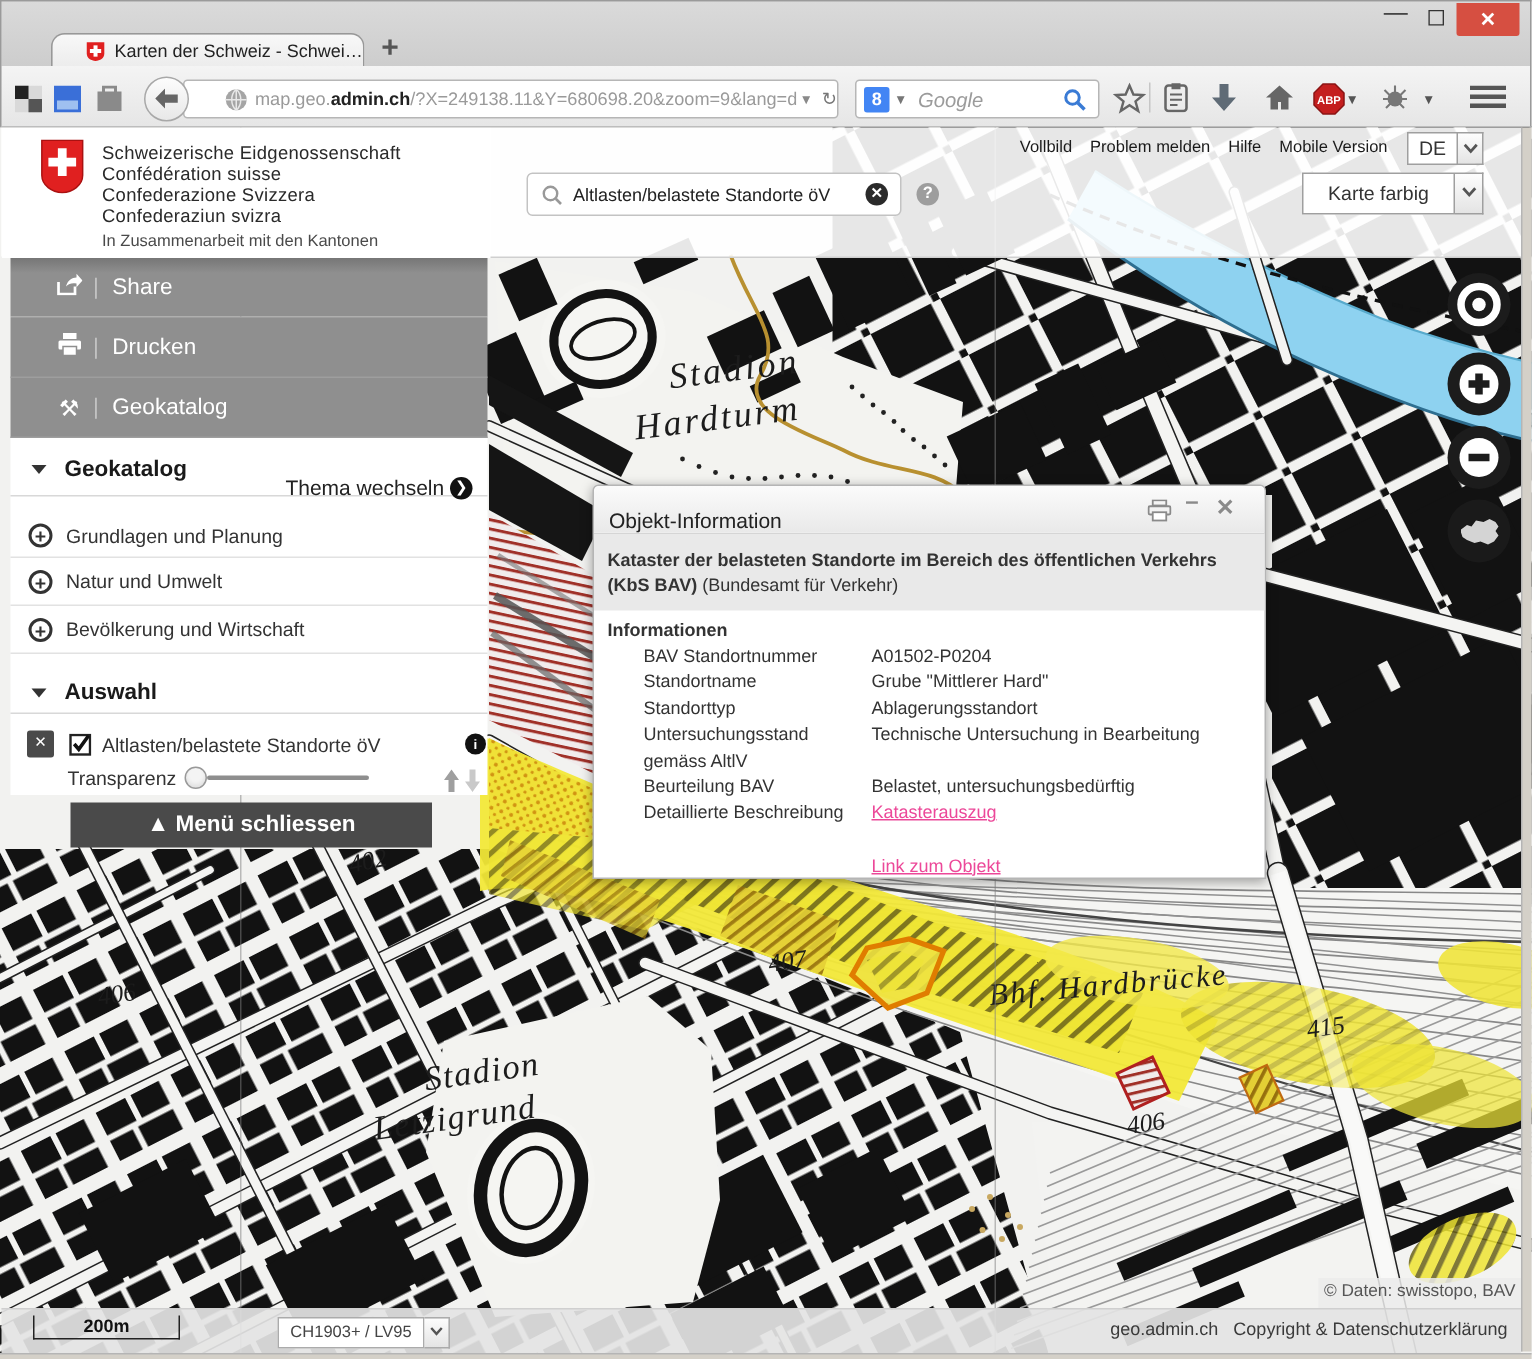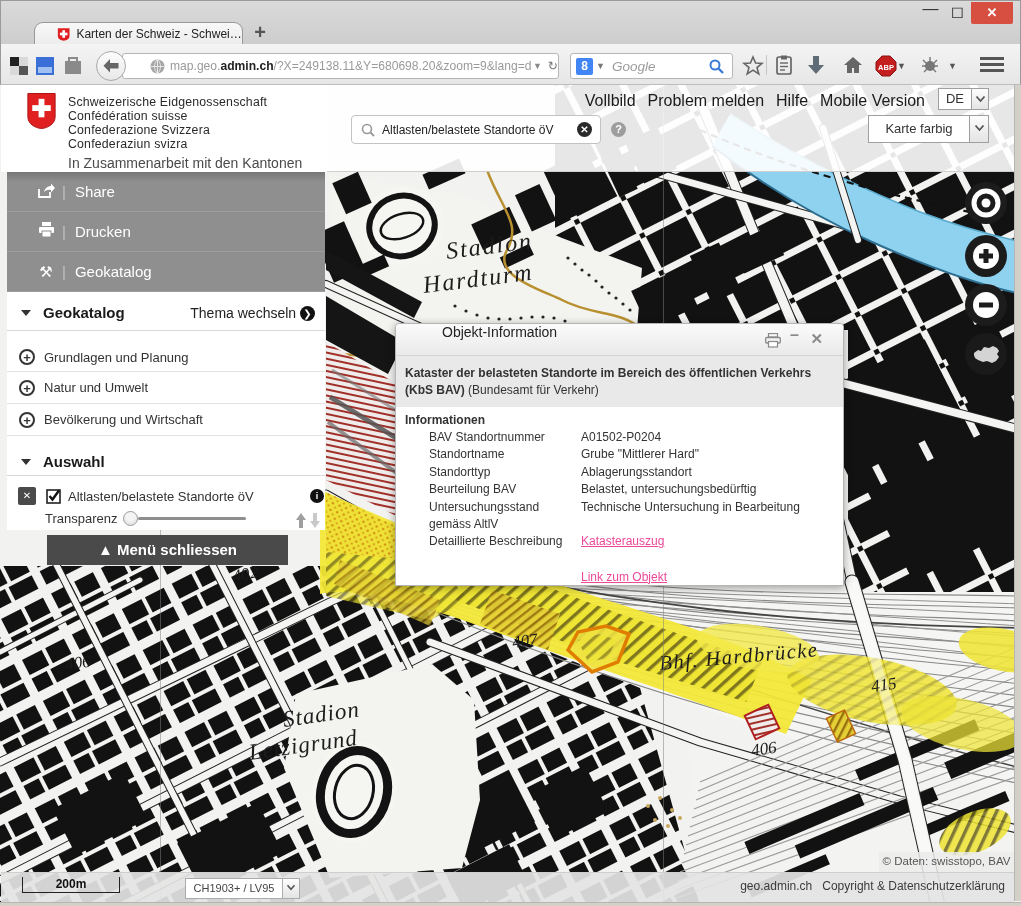--- a/index.html
+++ b/index.html
@@ -17,47 +17,47 @@
 .navicon { position:absolute; top:57px; width:18px; height:18px; }
 #urlbar { position:absolute; top:53px; left:122px; width:437px; height:26px; background:#fff; border:1px solid #b6b6b6; border-radius:3px; font-size:12.1px; color:#9a9a9a; display:flex; align-items:center; white-space:nowrap; overflow:hidden; }
 #urlbar b { color:#222; font-weight:bold; }
 #backbtn { position:absolute; top:51px; left:96px; width:30px; height:30px; border-radius:50%; background:linear-gradient(#fdfdfd,#e8e8e8); border:1px solid #a8a8a8; text-align:center; z-index:3;}
 #searchbox { position:absolute; top:53px; left:570px; width:163px; height:26px; background:#fff; border:1px solid #b6b6b6; border-radius:3px; display:flex; align-items:center; font-size:13.5px; color:#9b9b9b; font-style:italic; }
 
 #pgheader { position:absolute; top:85px; left:1px; width:1013px; height:87px; background:rgba(255,255,255,0.9); border-bottom:1px solid #cfcfcf; }
 #logoblock { position:absolute; top:85px; left:1px; width:326px; height:87px; background:#fff; }
 #swisslogo { position:absolute; left:26px; top:8px; width:29px; height:36px; }
 .hl { position:absolute; left:67px; font-size:12.3px; color:#2a2a2a; font-weight:normal; white-space:nowrap; letter-spacing:0.2px;}
-#hl5 { position:absolute; left:67px; top:70px; font-size:14px; color:#4a4a4a; white-space:nowrap; font-weight:normal;text-align:right;}
-#toplinks { position:absolute; top:92px; right:96px; font-size:16px; color:#1a1a1a; }
+#hl5 { position:absolute; left:67px; top:70px; font-size:11px; color:#4a4a4a; white-space:nowrap; font-weight:normal;text-align:right;}
+#toplinks { position:absolute; top:92px; right:96px; font-size:11px; color:#1a1a1a; }
 #toplinks span { margin-left:12px; }
 #desel { position:absolute; top:88px; right:49px; width:34px; height:22px; background:#fff; border:1px solid #9f9f9f; font-size:13px; color:#333; text-align:center; line-height:20px;}
 #deselarr { position:absolute; top:88px; right:32px; width:17px; height:22px; background:linear-gradient(#fdfdfd,#e4e4e4); border:1px solid #9f9f9f; border-left:none; font-size:9px; color:#444; text-align:center; line-height:22px;}
 #mapsearch { position:absolute; top:115px; left:351px; width:250px; height:29px; background:#fff; border:1px solid #c3c3c3; border-radius:4px; display:flex; align-items:center; font-size:12px; color:#222; }
 #qmark { position:absolute; top:122px; left:611px; width:15px; height:15px; border-radius:50%; background:#9d9d9d; color:#fff; font-size:11px; font-weight:bold; text-align:center; line-height:15px; }
 #kartesel { position:absolute; top:115px; right:51px; width:102px; height:28px; background:#fff; border:1px solid #9f9f9f; font-size:13px; color:#333; text-align:center; line-height:26px; }
 #kartearr { position:absolute; top:115px; right:32px; width:19px; height:28px; background:linear-gradient(#fdfdfd,#e4e4e4); border:1px solid #9f9f9f; border-left:none; font-size:9px; color:#444; text-align:center; line-height:28px; }
 
 #sidebar { position:absolute; top:172px; left:7px; width:318px; }
 .sbtn { position:relative; height:40px; background:#8f8f8f; border-bottom:1px solid #9e9e9e; color:#fff; font-size:15px; display:flex; align-items:center; }
 .sbtn .ic { width:18px; margin-left:30px; text-align:center; font-size:15px;}
 .sbtn .bar { color:#c3c3c3; margin:0 9px 0 7px; font-weight:normal; }
 #sbwhite { background:#fff; padding-top:3px; }
 .catrow { position:relative; height:32px; border-bottom:1px solid #e2e2e2; display:flex; align-items:center; font-size:13px; color:#333; }
 .plus { width:16px; height:16px; border-radius:50%; border:2px solid #333; color:#333; font-weight:bold; text-align:center; line-height:13px; font-size:13px; margin:0 9px 0 12px; }
 .hdrow { position:relative; height:36px; display:flex; align-items:center; font-size:15px; color:#1a1a1a; font-weight:bold; }
 .tri { width:0; height:0; border-left:5px solid transparent; border-right:5px solid transparent; border-top:6px solid #333; margin:0 12px 0 14px; }
-#themarow { position:absolute; right:10px; top:0; height:36px; display:flex; align-items:center; font-weight:normal; font-size:14px; color:#222; }
+#themarow { position:absolute; right:10px; top:12px; height:36px; display:flex; align-items:center; font-weight:normal; font-size:14px; color:#222; }
 #layerrow { position:relative; height:30px; display:flex; align-items:center; padding-top:10px;}
 #xbox { width:18px; height:18px; background:#4a4a4a; color:#fff; font-size:10px; text-align:center; line-height:18px; margin:0 10px 0 11px; border-radius:2px;}
 #transrow { position:relative; height:24px; display:flex; align-items:center; font-size:13px; color:#333; padding-left:38px;}
 #menuclose { position:absolute; top:535px; left:47px; width:241px; height:30px; background:#4a4a4a; color:#fff; font-weight:bold; font-size:15px; text-align:center; line-height:30px; }
 
 #popup { position:absolute; top:323px; left:395px; width:449px; height:263px; background:#fff; border:1px solid #b5b5b5; border-radius:4px 4px 0 0; box-shadow:0 2px 8px rgba(0,0,0,0.35); }
-#pophead { height:32px; background:linear-gradient(#fbfbfb,#e9e9e9); border-bottom:1px solid #d5d5d5; border-radius:4px 4px 0 0; display:flex; align-items:flex-start; font-size:14px; color:#222;padding-left:36px; }
+#pophead { height:32px; background:linear-gradient(#fbfbfb,#e9e9e9); border-bottom:1px solid #d5d5d5; border-radius:4px 4px 0 0; display:flex; align-items:flex-end; font-size:14px; color:#222; }
 #popsub { background:#e9e9e9; padding:9px 9px; font-size:12px; color:#333; line-height:16.5px; white-space:nowrap; }
 #popbody { padding:6px 9px; font-size:12px; color:#333; }
 .prow { display:flex; line-height:17.4px;margin-left:24px; }
 .prow .k { width:152px; }
 .prow .v { flex:1; }
 a.lk { color:#ec4899; text-decoration:underline; }
 
 .mapbtn { position:absolute; left:965px; width:42px; height:42px; border-radius:50%; background:#1c1c1c; }
 #bottombar { position:absolute; left:1px; top:872px; width:1013px; height:30px; background:rgba(228,228,228,0.92); border-top:1px solid #cfcfcf; }
 #attrib { position:absolute; right:7px; top:852px; width:135px; height:20px; background:rgba(235,235,235,0.85); font-size:11.5px; color:#555; text-align:center; line-height:19px;}
@@ -428,26 +428,26 @@
         </div>
       <div class="prow">
           <span class="k">Standortname</span>
           <span class="v">Grube "Mittlerer Hard"</span>
         </div>
       <div class="prow">
           <span class="k">Standorttyp</span>
           <span class="v">Ablagerungsstandort</span>
         </div>
       <div class="prow">
+          <span class="k">Untersuchungsstand gemäss AltlV</span>
+          <span class="v">Technische Untersuchung in Bearbeitung</span>
+        </div>
+      <div class="prow">
           <span class="k">Beurteilung BAV</span>
           <span class="v">Belastet, untersuchungsbedürftig</span>
-        </div>
-      <div class="prow">
-          <span class="k">Untersuchungsstand gemäss AltlV</span>
-          <span class="v">Technische Untersuchung in Bearbeitung</span>
         </div>
       <div class="prow">
           <span class="k">Detaillierte Beschreibung</span>
           <span class="v"><a class="lk">Katasterauszug</a></span>
         </div>
       <div class="prow" style="margin-top:18px;">
           <span class="k"></span>
           <span class="v"><a class="lk">Link zum Objekt</a></span>
         </div>
     </div>

